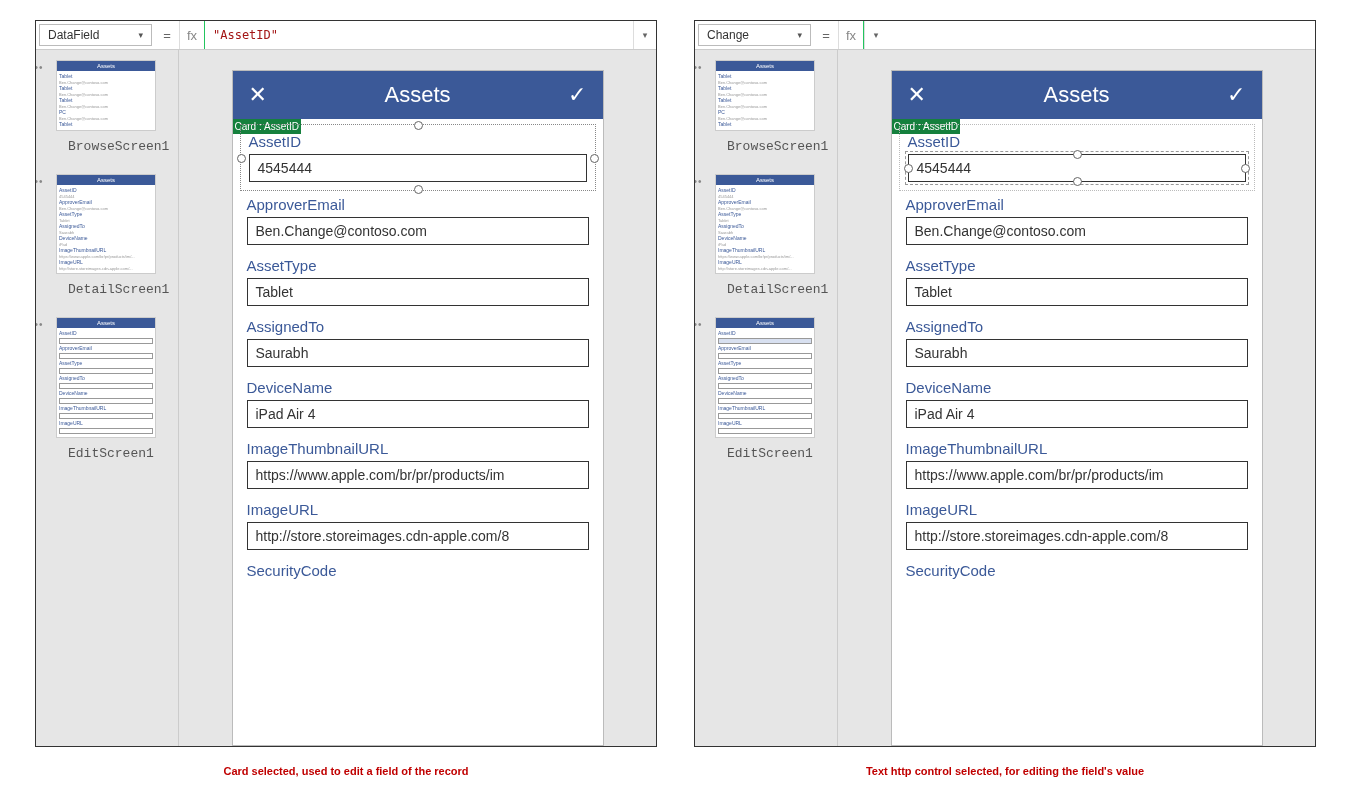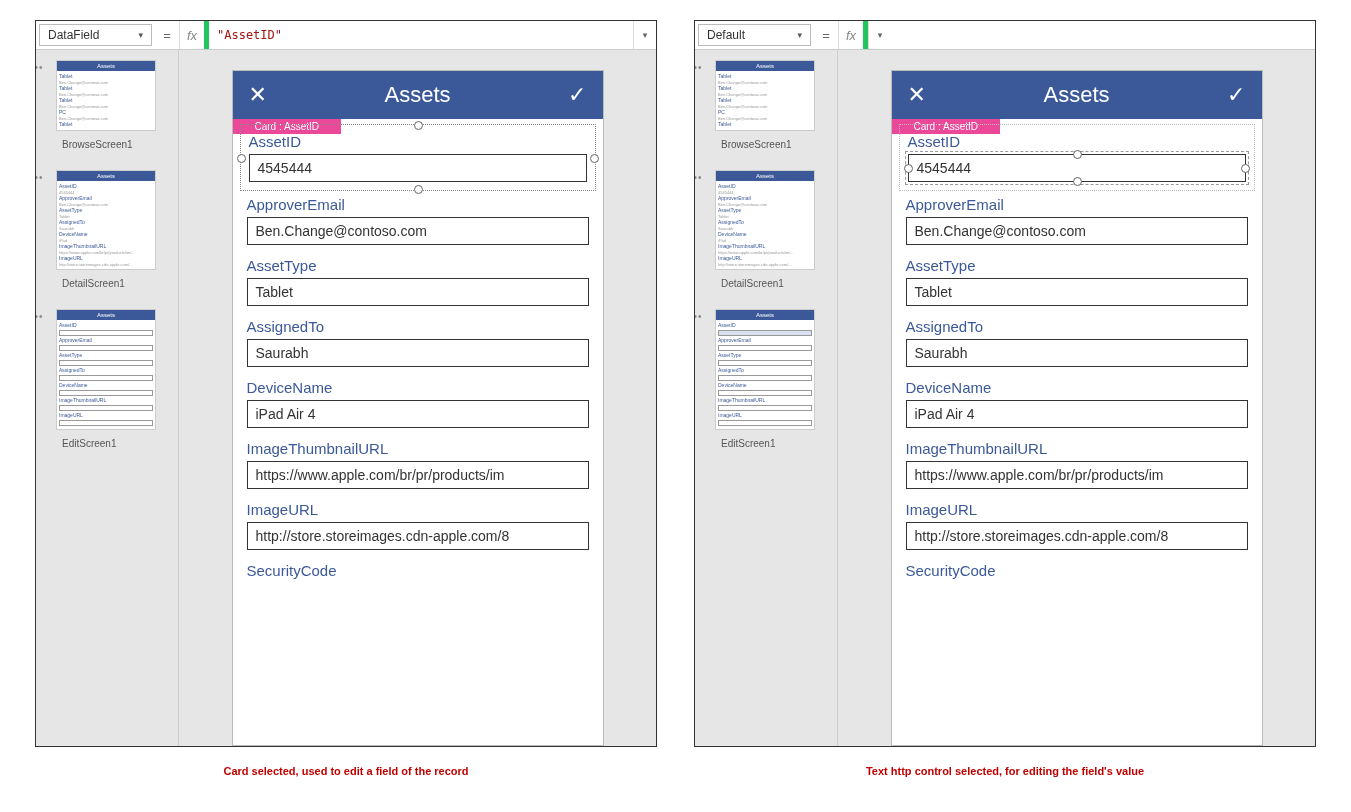--- a/index.html
+++ b/index.html
@@ -44,23 +44,22 @@
   }
   .eq {
     display:flex; align-items:center; justify-content:center;
     width: 24px;
     border-right: 1px solid #ddd;
     color:#666;
   }
   .fx {
     display:flex; align-items:center; justify-content:center;
     width: 24px;
-    font-style: italic;
     color:#888;
-    border-right:5px solid #22c55e;
+    border-right:1px solid #22c55e;
   }
   .formula-input {
     flex:1;
     display:flex;
     align-items:center;
     padding: 0 8px;
     font-family: Consolas, monospace;
     font-size: 12px;
     color:#a31515;
   }
@@ -87,25 +86,26 @@
     background:#fff;
     border:1px solid #ccc;
     width: 98px;
     margin-left: 14px;
     position:relative;
   }
   .thumb-dark {
     background:#3a3a3a;
   }
   .thumb-label {
-    margin-left: 20px;
+    margin-left: 26px;
     margin-top:4px;
     margin-bottom: 16px;
-    font-size:10px;
+    font-size:13px;
     color:#555;
+    font-family:Liberation Mono, monospace;
   }
   .dots {
     position:absolute;
     left:-12px;
     top:2px;
     font-size:10px;
     color:#888;
     letter-spacing:1px;
   }
   .thumb-head {
@@ -160,24 +160,24 @@
     justify-content:space-between;
     padding:0 16px;
     font-size:22px;
     position:relative;
   }
   .head-title { flex:1; text-align:center; font-weight:400; }
   .x-icon, .check-icon { font-size:22px; }
   .badge {
     position:absolute;
     left:0; top:100%;
-    background:#ec4899;
+    background:#15803d;
     color:#fff;
     font-size:10px;
-    padding:2px 22px;
+    padding:2px 2px;
   }
   .form-scroll {
     flex:1;
     overflow:hidden;
     padding: 12px 14px 0 14px;
     position:relative;
   }
   .card {
     margin-bottom: 12px;
     position:relative;
@@ -358,21 +358,21 @@
       </div>
     </div>
   </div>
   <div class="caption">Card selected, used to edit a field of the record</div>
   </div>
 
   <div class="pair">
   <div class="panel">
     <div class="formula-bar">
       <div class="prop-select">
-        <span>Default</span>
+        <span>Change</span>
         <span class="chev">▾</span>
       </div>
       <div class="eq">=</div>
       <div class="fx">fx</div>
       <div class="formula-drop">▾</div>
     </div>
     <div class="workspace">
       <div class="thumb-col">
         <div style="position:relative">
           <span class="dots">•••</span>

